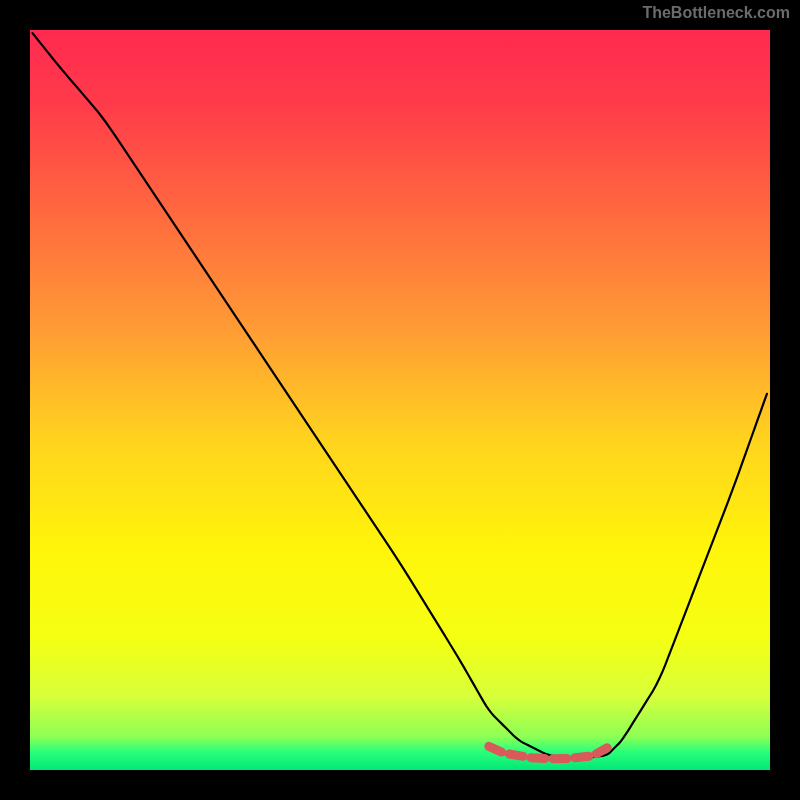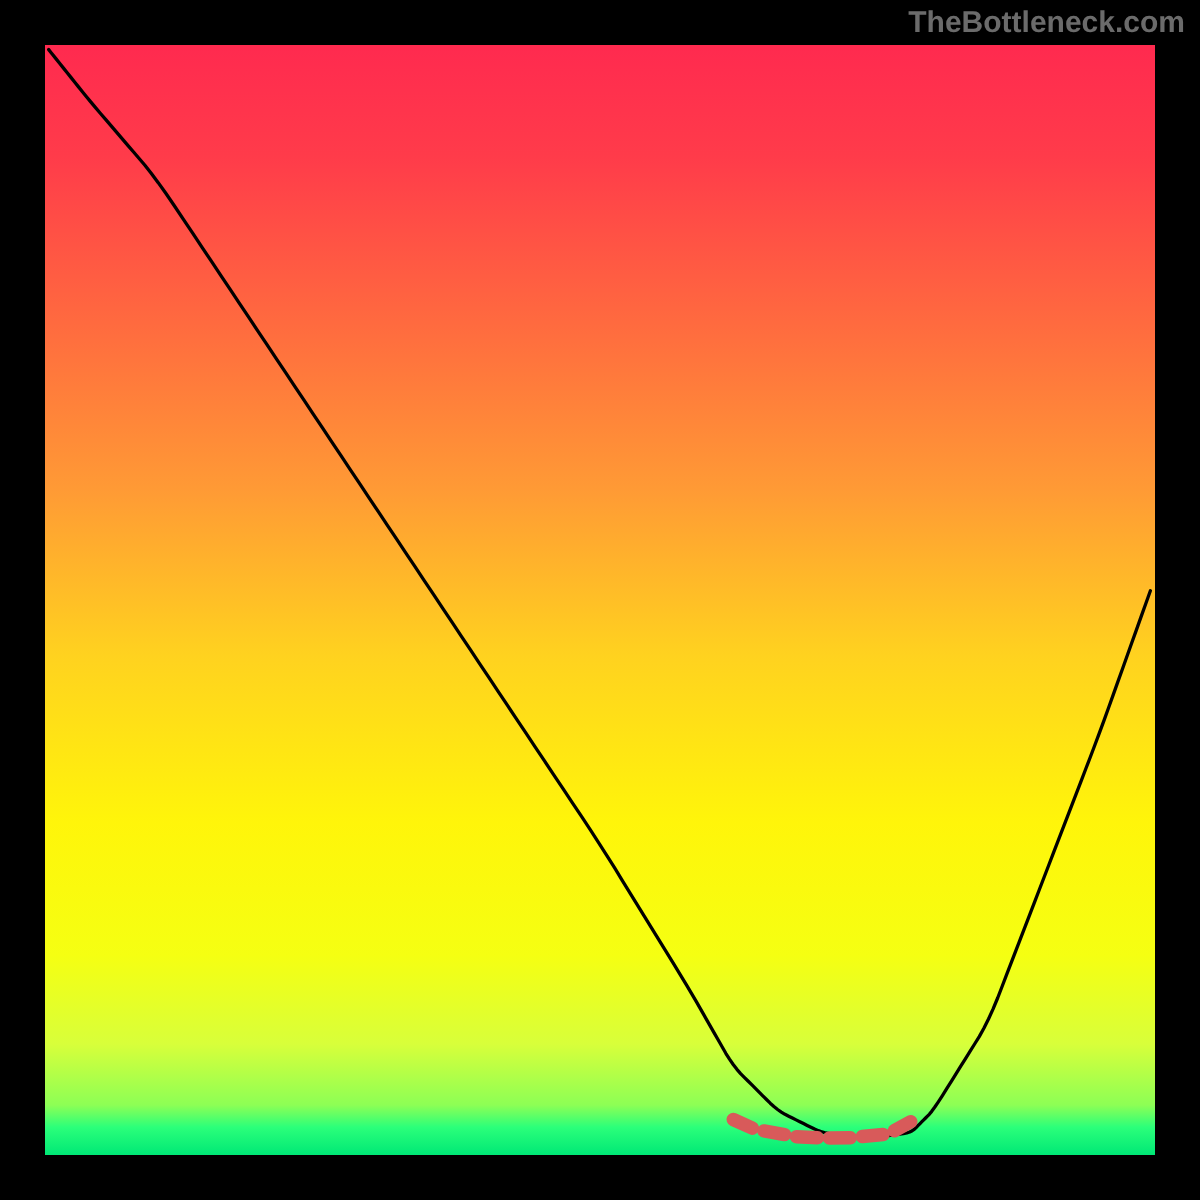--- a/index.html
+++ b/index.html
@@ -13,21 +13,21 @@
   .chart-container {
     position: relative;
     width: 800px;
     height: 800px;
   }
   .attribution {
     position: absolute;
     top: 4px;
     right: 10px;
     font-family: Arial, Helvetica, sans-serif;
-    font-size: 20px;
+    font-size: 16px;
     font-weight: bold;
     color: #6b6b6b;
     z-index: 10;
   }
   svg {
     display: block;
   }
 </style>
 </head>
 <body>

